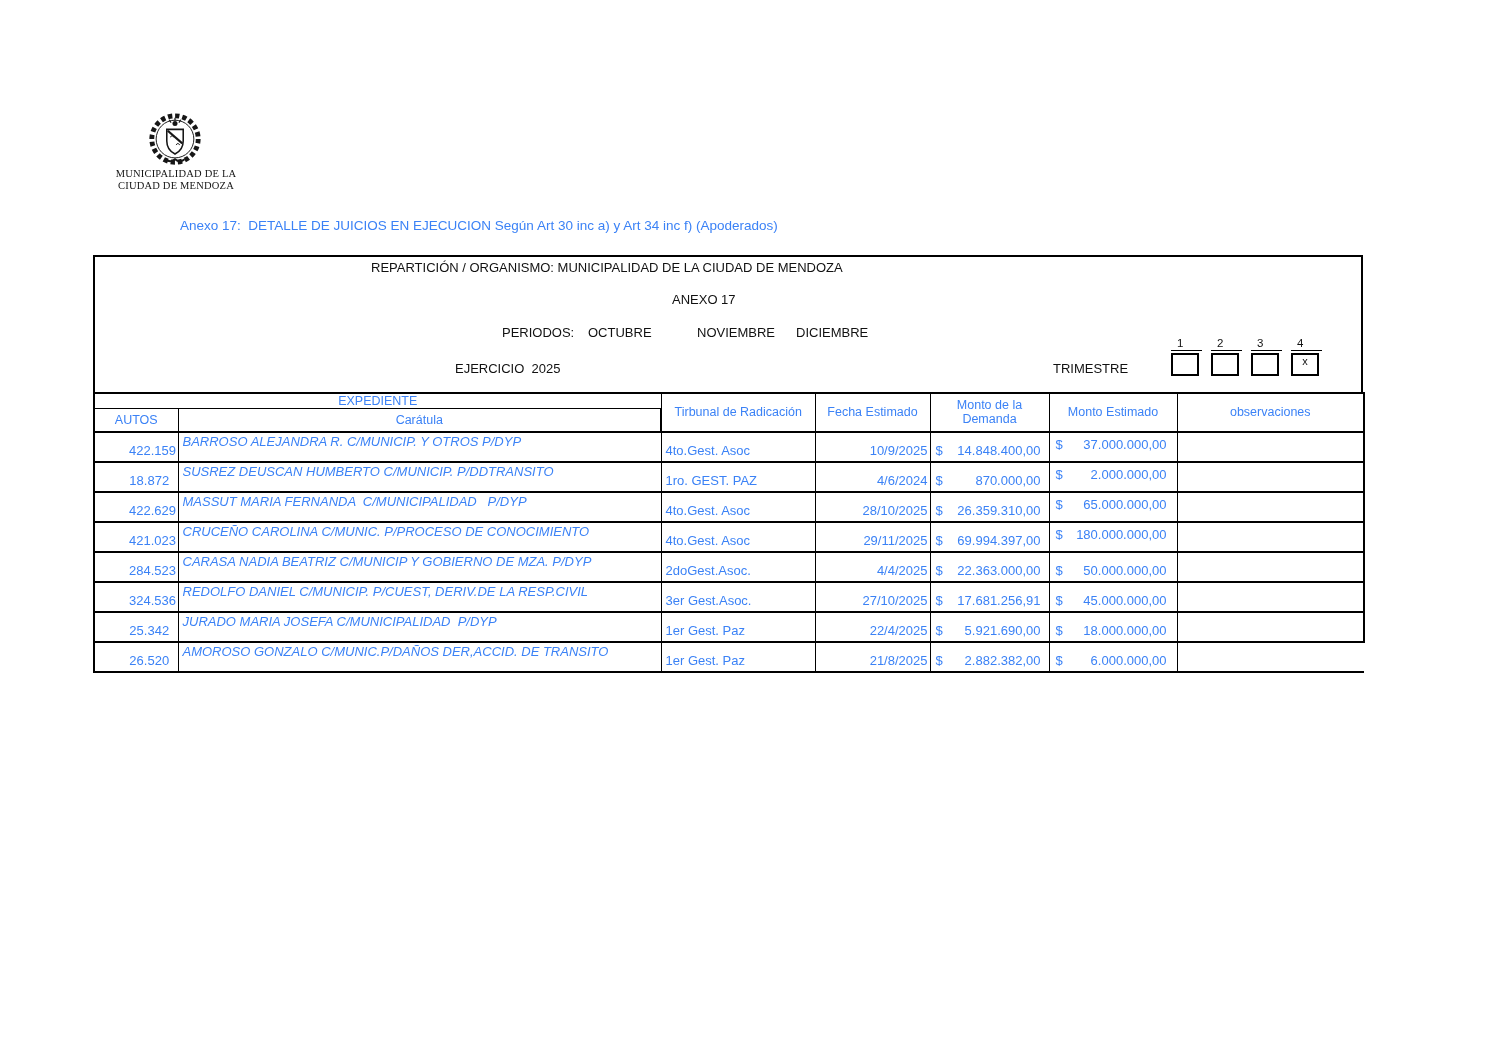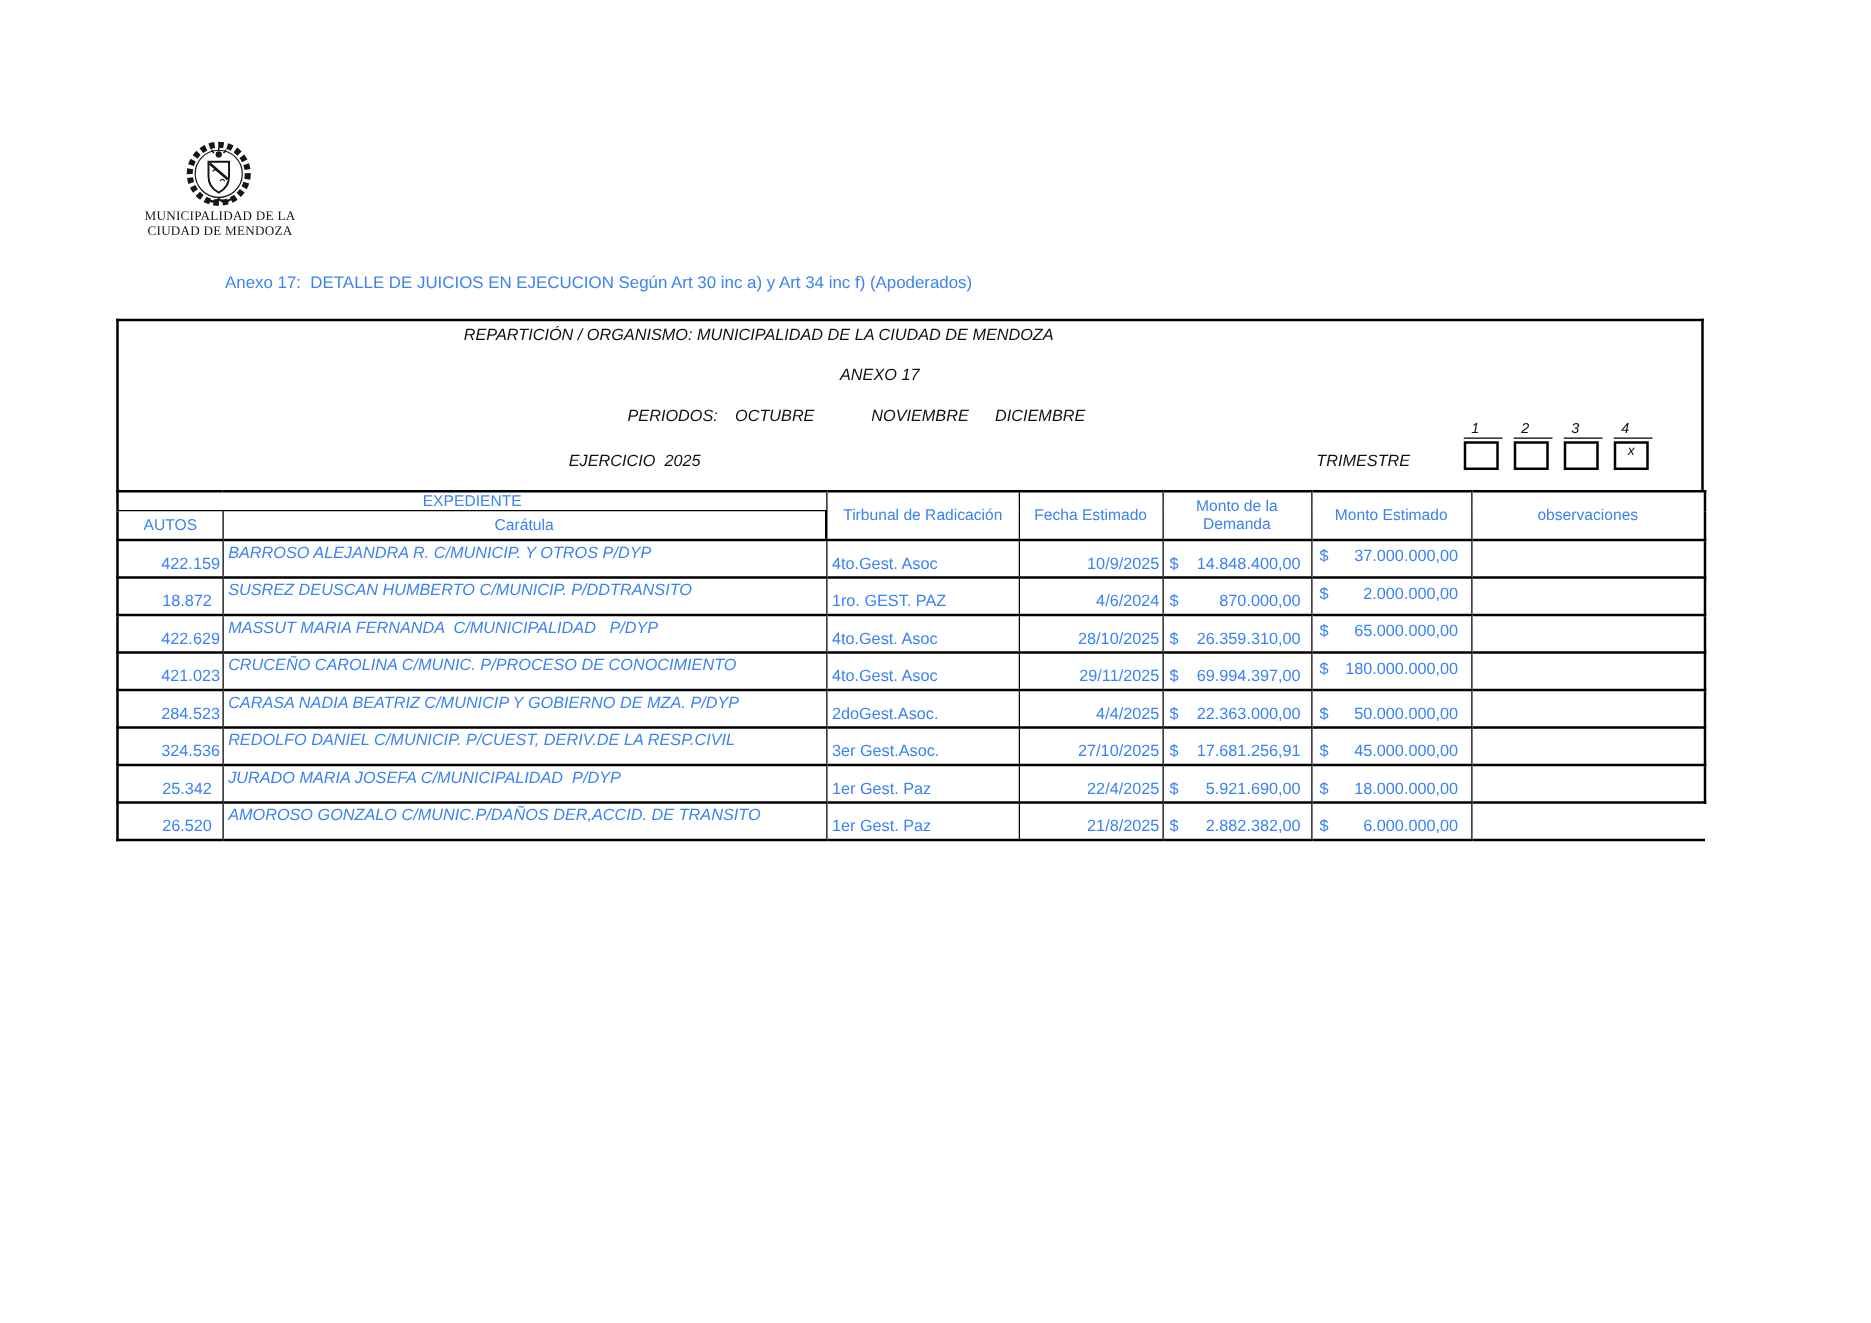--- a/index.html
+++ b/index.html
@@ -25,21 +25,20 @@
     font-size:13.5px; white-space:pre; color:#3b82f6;
   }
 
   
   .sheet { position:absolute; left:93px; top:255px; width:1270px; }
 
   .form-header {
     position:relative; width:100%; height:137px;
     border:2px solid #000; border-bottom:none;
     font-size:13px;
-    font-style:italic;
   }
   .fh-line { position:absolute; white-space:pre; line-height:15px; }
   .l-reparticion { left:276px; top:3px; }
   .l-anexo       { left:577px; top:35px; }
   .l-periodos    { left:407px; top:68px; }
   .l-octubre     { left:493px; top:68px; }
   .l-noviembre   { left:602px; top:68px; }
   .l-diciembre   { left:701px; top:68px; }
   .l-ejercicio   { left:360px; top:104px; }
   .l-trimestre   { left:958px; top:104px; }
@@ -63,21 +62,21 @@
   th, td { border:1px solid #000; border-top-width:2px; border-bottom-width:2px; }
   th { font-weight:400; font-size:12.5px; text-align:center; vertical-align:middle; padding:1px 2px; }
   th.h-exp { border-bottom-width:1px; height:15px; padding:0; }
   th.h-sub { border-top-width:1px; height:23px; }
   td:first-child, th:first-child { border-left-width:2px; }
   td:last-child,  th:last-child  { border-right-width:2px; }
   td.gap-right { border-right:none; }   
 
   tbody tr { height:30px; }
   td { vertical-align:bottom; padding:0 2px 3px 2px; }
-  td.c-autos { text-align:right; padding-right:8px;padding-left:34px; }
+  td.c-autos { text-align:center; padding-right:8px;padding-left:34px; }
   td.c-car   { vertical-align:top; padding-top:1px; padding-left:4px; white-space:pre; overflow:hidden;font-style:italic; }
   td.c-trib  { padding-left:4px; }
   td.c-fecha { text-align:right; padding-right:2px; }
   td.c-money { padding:0 0 3px 0; }
   .money { display:flex; justify-content:space-between; padding:0 8px 0 5px; }
   td.c-est .money { padding:0 10px 0 6px; }
   tbody tr:nth-child(-n+4) td.c-est { vertical-align:top; padding-top:4px; }
   td.c-obs { }
 </style>
 </head>

